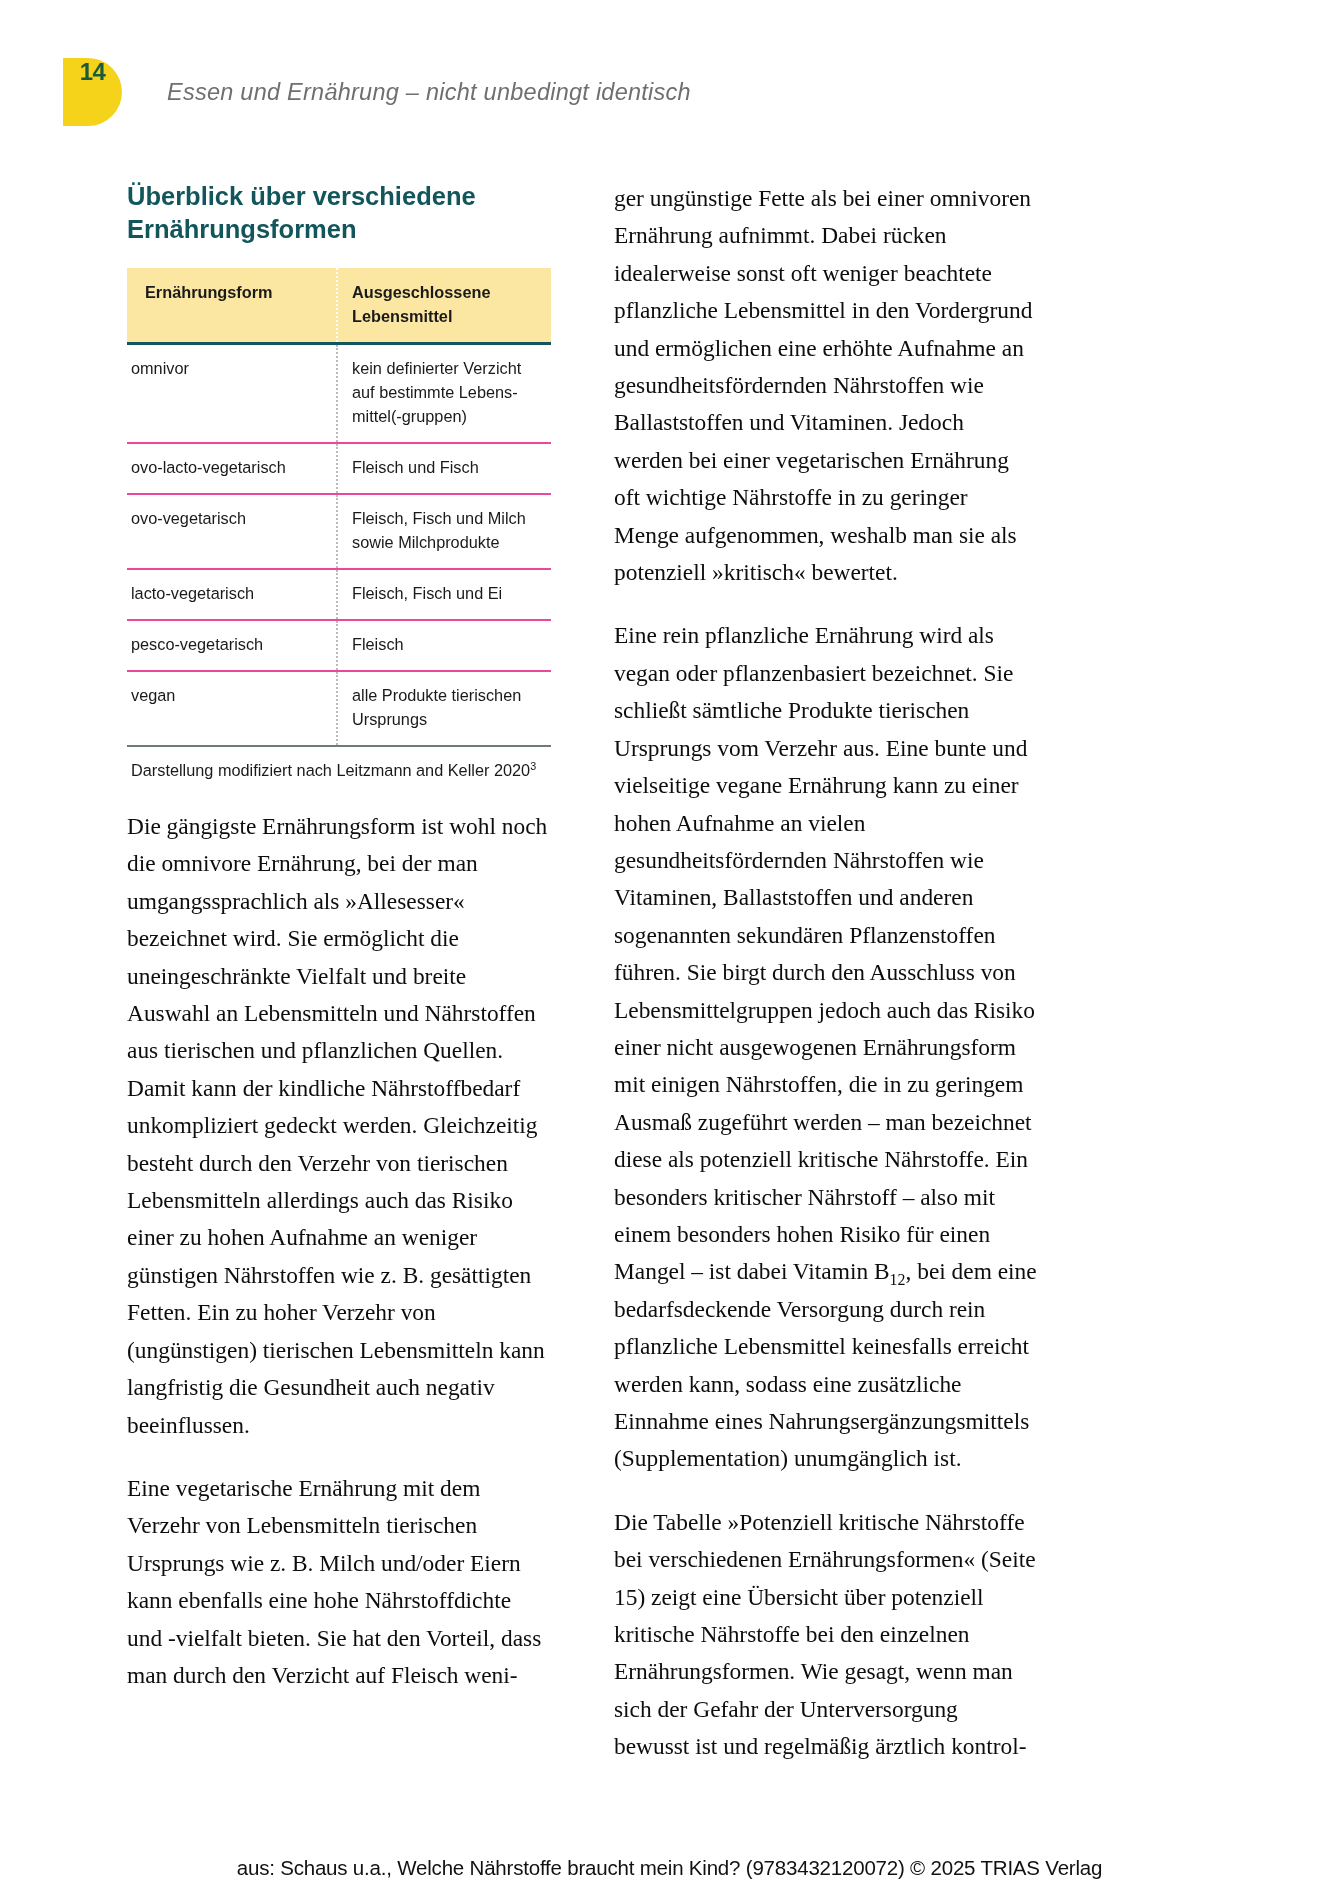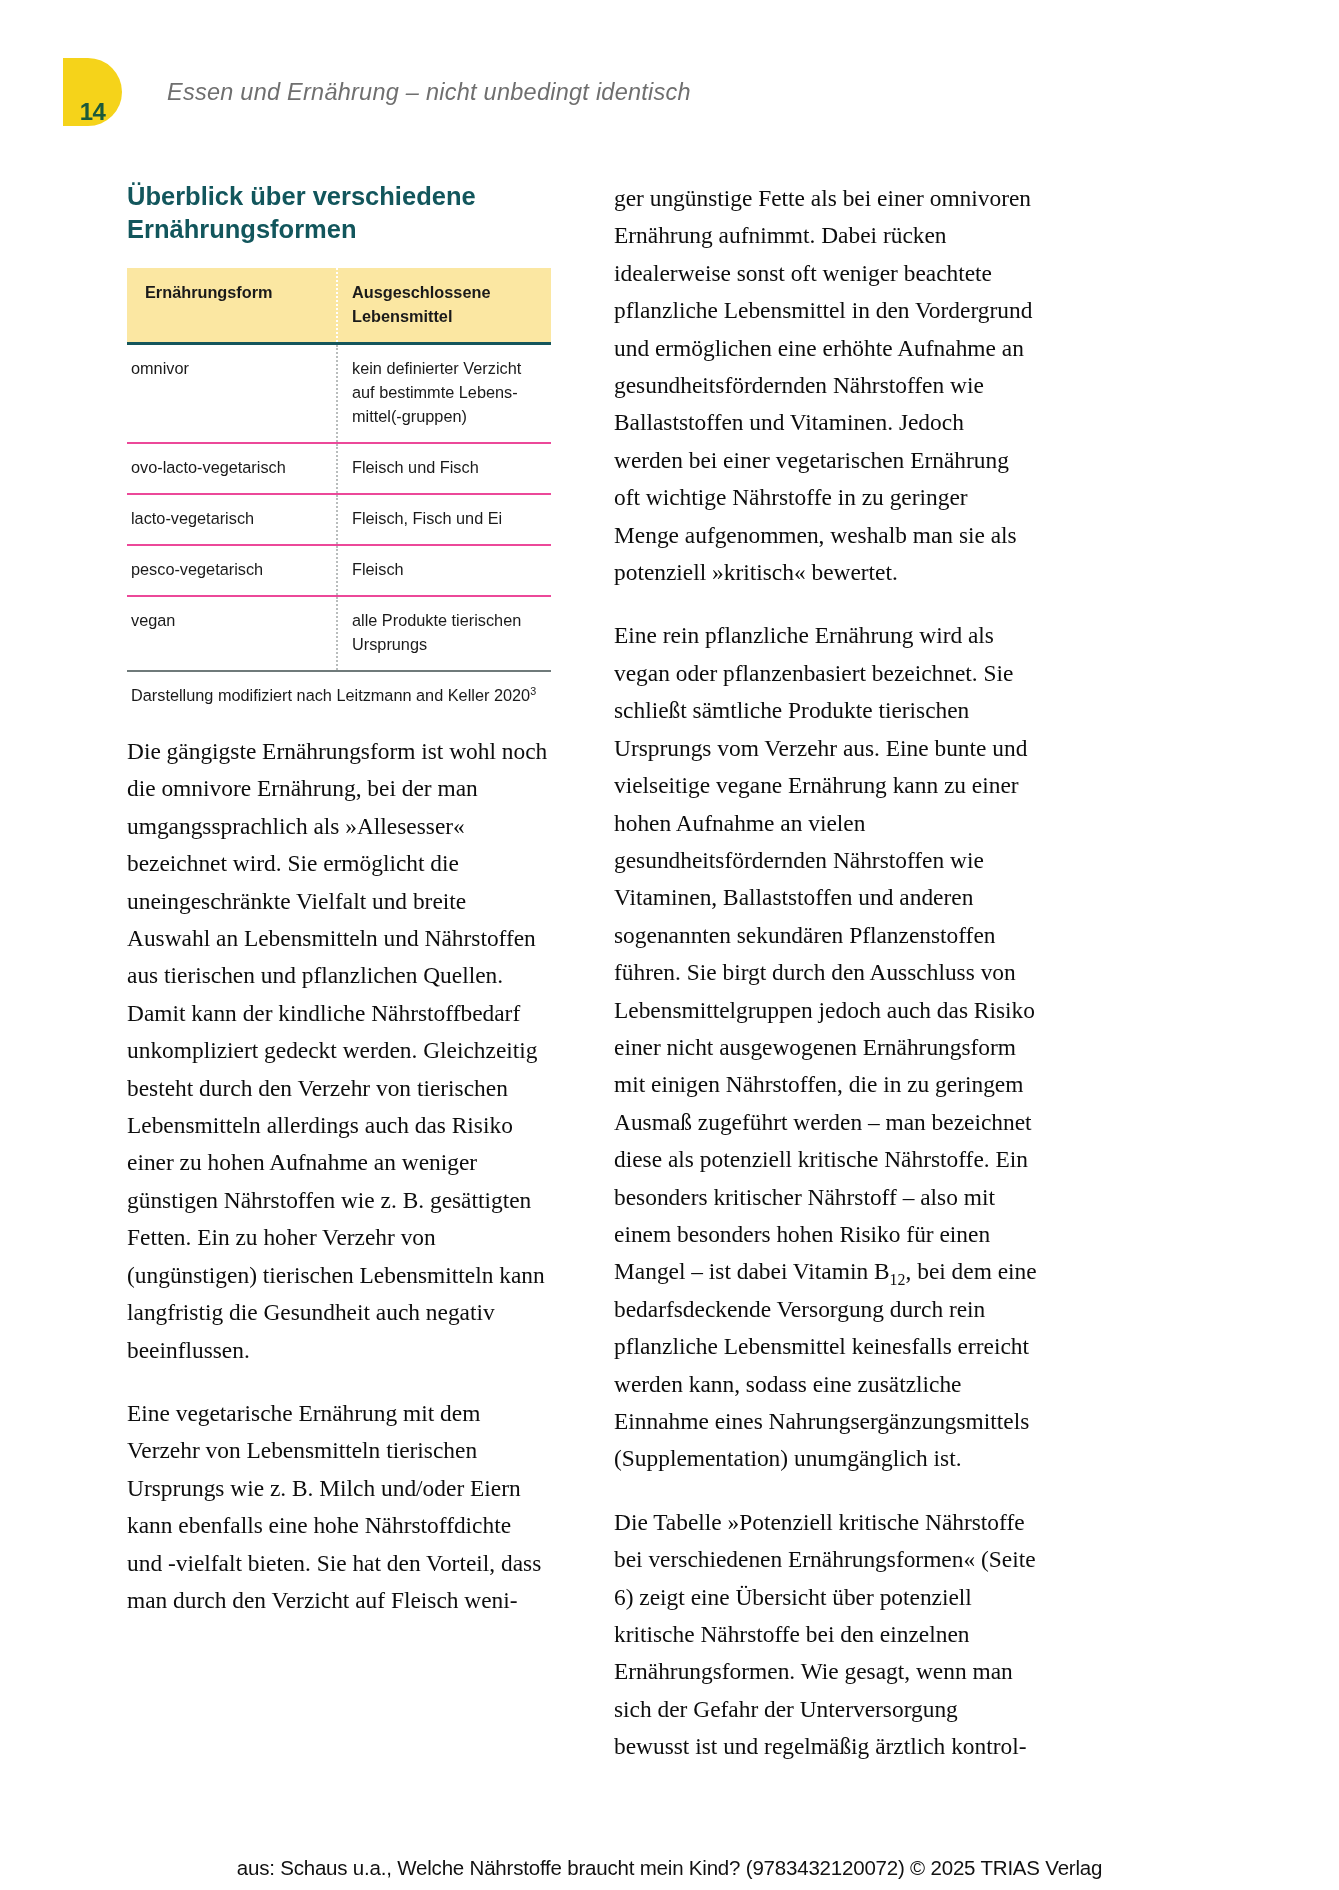--- a/index.html
+++ b/index.html
@@ -23,21 +23,21 @@
     height: 70px;
     display: flex;
     align-items: center;
   }
   .page-badge {
     width: 59px;
     height: 68px;
     background: #f5d31a;
     border-radius: 0 34px 34px 0;
     display: flex;
-    align-items: flex-end;
+    align-items: flex-start;
     justify-content: center;
     font-family: "Liberation Sans", sans-serif;
     font-weight: bold;
     font-size: 24px;
     color: #1c5a3a;
     letter-spacing: -0.5px;
     flex: 0 0 auto;
   }
   .running-title {
     margin-left: 45px;
@@ -172,20 +172,24 @@
       <tbody>
         <tr>
           <td class="first">omnivor</td>
           <td class="second">kein definierter Verzicht auf bestimmte Lebens-mittel(-gruppen)</td>
         </tr>
         <tr>
           <td class="first">ovo-lacto-vegetarisch</td>
           <td class="second">Fleisch und Fisch</td>
         </tr>
         <tr>
+          <td class="first">ovo-vegetarisch</td>
+          <td class="second">Fleisch, Fisch und Milch sowie Milchprodukte</td>
+        </tr>
+        <tr>
           <td class="first">lacto-vegetarisch</td>
           <td class="second">Fleisch, Fisch und Ei</td>
         </tr>
         <tr>
           <td class="first">pesco-vegetarisch</td>
           <td class="second">Fleisch</td>
         </tr>
         <tr>
           <td class="first">vegan</td>
           <td class="second">alle Produkte tierischen Ursprungs</td>
@@ -197,19 +201,19 @@
       <span>Darstellung modifiziert nach Leitzmann and Keller 2020</span><sup>3</sup>
     </div>
 
     <p class="body first-left">Die gängigste Ernährungsform ist wohl noch die omnivore Ernährung, bei der man umgangssprachlich als »Allesesser« bezeichnet wird. Sie ermöglicht die uneingeschränkte Vielfalt und breite Auswahl an Lebensmitteln und Nährstoffen aus tierischen und pflanzlichen Quellen. Damit kann der kindliche Nährstoffbedarf unkompliziert gedeckt werden. Gleichzeitig besteht durch den Verzehr von tierischen Lebensmitteln allerdings auch das Risiko einer zu hohen Aufnahme an weniger günstigen Nährstoffen wie z. B. gesättigten Fetten. Ein zu hoher Verzehr von (ungünstigen) tierischen Lebensmitteln kann langfristig die Gesundheit auch negativ beeinflussen.</p>
     <p class="body">Eine vegetarische Ernährung mit dem Verzehr von Lebensmitteln tierischen Ursprungs wie z. B. Milch und/oder Eiern kann ebenfalls eine hohe Nährstoffdichte und -vielfalt bieten. Sie hat den Vorteil, dass man durch den Verzicht auf Fleisch weni-</p>
   </div>
 
   <div class="col">
     <p class="body">ger ungünstige Fette als bei einer omnivoren Ernährung aufnimmt. Dabei rücken idealerweise sonst oft weniger beachtete pflanzliche Lebensmittel in den Vordergrund und ermöglichen eine erhöhte Aufnahme an gesundheitsfördernden Nährstoffen wie Ballaststoffen und Vitaminen. Jedoch werden bei einer vegetarischen Ernährung oft wichtige Nährstoffe in zu geringer Menge aufgenommen, weshalb man sie als potenziell »kritisch« bewertet.</p>
     <p class="body">Eine rein pflanzliche Ernährung wird als vegan oder pflanzenbasiert bezeichnet. Sie schließt sämtliche Produkte tierischen Ursprungs vom Verzehr aus. Eine bunte und vielseitige vegane Ernährung kann zu einer hohen Aufnahme an vielen gesundheitsfördernden Nährstoffen wie Vitaminen, Ballaststoffen und anderen sogenannten sekundären Pflanzenstoffen führen. Sie birgt durch den Ausschluss von Lebensmittelgruppen jedoch auch das Risiko einer nicht ausgewogenen Ernährungsform mit einigen Nährstoffen, die in zu geringem Ausmaß zugeführt werden – man bezeichnet diese als potenziell kritische Nährstoffe. Ein besonders kritischer Nährstoff – also mit einem besonders hohen Risiko für einen Mangel – ist dabei Vitamin B<sub>12</sub>, bei dem eine bedarfsdeckende Versorgung durch rein pflanzliche Lebensmittel keinesfalls erreicht werden kann, sodass eine zusätzliche Einnahme eines Nahrungsergänzungsmittels (Supplementation) unumgänglich ist.</p>
-    <p class="body">Die Tabelle »Potenziell kritische Nährstoffe bei verschiedenen Ernährungsformen« (Seite 6) zeigt eine Übersicht über potenziell kritische Nährstoffe bei den einzelnen Ernährungsformen. Wie gesagt, wenn man sich der Gefahr der Unterversorgung bewusst ist und regelmäßig ärztlich kontrol-</p>
+    <p class="body">Die Tabelle »Potenziell kritische Nährstoffe bei verschiedenen Ernährungsformen« (Seite 15) zeigt eine Übersicht über potenziell kritische Nährstoffe bei den einzelnen Ernährungsformen. Wie gesagt, wenn man sich der Gefahr der Unterversorgung bewusst ist und regelmäßig ärztlich kontrol-</p>
   </div>
 </div>
 
 <div class="page-footer">
   <span>aus: Schaus u.a., Welche Nährstoffe braucht mein Kind? (9783432120072) © 2025 TRIAS Verlag</span>
 </div>
 
 </body></html>

